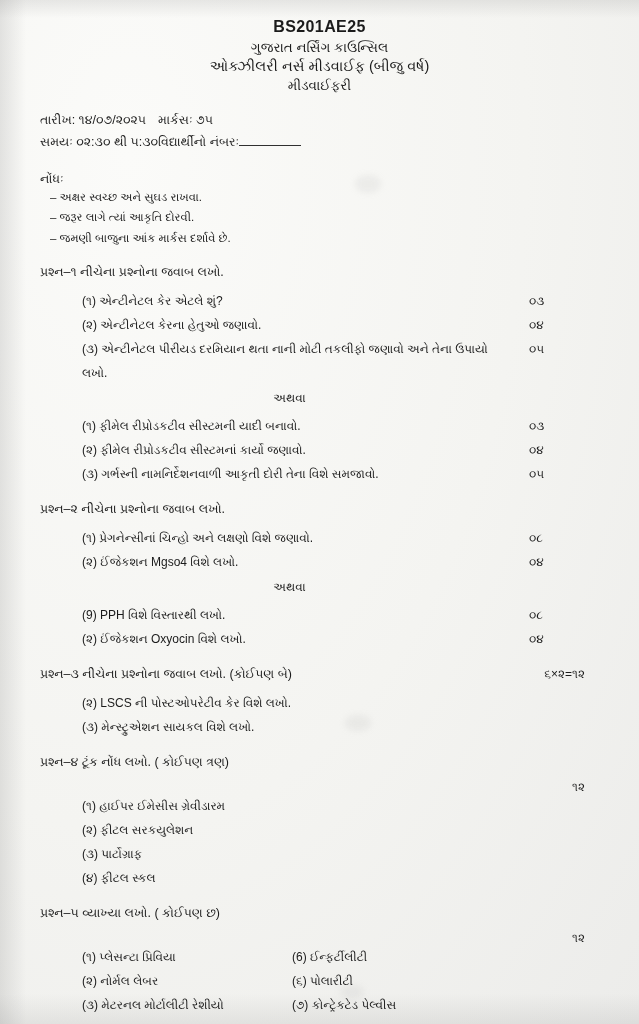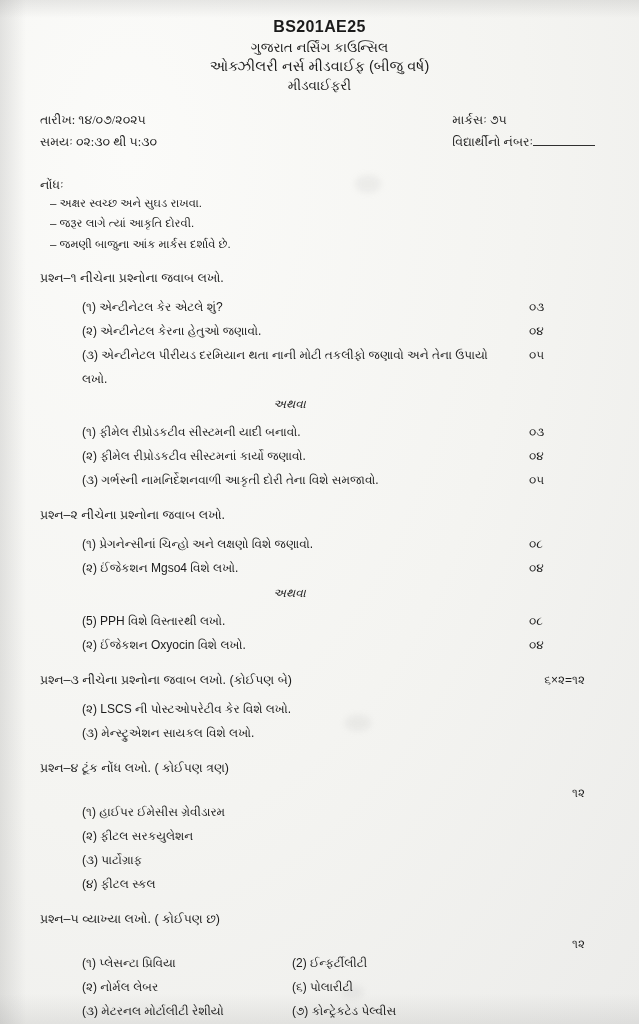--- a/index.html
+++ b/index.html
@@ -71,42 +71,40 @@
   .head-line.big {
     font-size: 14.5px;
   }
   .head-line.sub {
     font-size: 13.5px;
     margin-top: 3px;
   }
 
   .meta-row {
     display: flex;
-    justify-content: space-between;
     align-items: flex-start;
     margin-top: 16px;
-    font-family: Liberation Serif, serif;
   }
   .meta-left div, .meta-right div {
     font-size: 12.5px;
     line-height: 1.75;
   }
   .meta-right {
     text-align: left;
     padding-right: 4px;
   }
   .blank-line {
     display: inline-block;
     width: 62px;
     border-bottom: 1px solid #303030;
     height: 11px;
   }
 
   .note-title {
-    margin-top: 24px;
+    margin-top: 18px;
     font-size: 12.5px;
   }
   .note-item {
     font-size: 11.5px;
     margin-left: 10px;
     line-height: 1.8;
   }
 
   .q-block {
     margin-top: 16px;
@@ -132,21 +130,20 @@
     text-align: left;
     padding-left: 18px;
     font-size: 12px;
     white-space: nowrap;
   }
   .athva {
     text-align: center;
     font-size: 12px;
     margin: 6px 0 2px 0;
     padding-right: 60px;
-    font-style: italic;
   }
   .two-col {
     display: flex;
     padding-left: 42px;
     font-size: 12px;
   }
   .two-col .col {
     width: 210px;
   }
   .two-col .col div {
@@ -236,21 +233,21 @@
           <span class="marks">૦૮</span>
         </div>
         <div class="sub-row">
           <span class="sub-text">(૨) ઈંજેકશન Mgso4 વિશે લખો.</span>
           <span class="marks">૦૪</span>
         </div>
       </div>
       <div class="athva">અથવા</div>
       <div class="sub-list">
         <div class="sub-row">
-          <span class="sub-text">(5) PPH વિશે વિસ્તારથી લખો.</span>
+          <span class="sub-text">(9) PPH વિશે વિસ્તારથી લખો.</span>
           <span class="marks">૦૮</span>
         </div>
         <div class="sub-row">
           <span class="sub-text">(૨) ઈંજેકશન Oxyocin વિશે લખો.</span>
           <span class="marks">૦૪</span>
         </div>
       </div>
     </div>
 
     <div class="q-block">
@@ -297,21 +294,21 @@
       <div class="q-head">પ્રશ્ન–૫ વ્યાખ્યા લખો. ( કોઈપણ છ)</div>
       <div class="block-marks" style="margin-top:10px;">૧૨</div>
       <div class="two-col" style="margin-top:0;">
         <div class="col">
           <div>(૧) પ્લેસન્ટા પ્રિવિયા</div>
           <div>(૨) નોર્મલ લેબર</div>
           <div>(૩) મેટરનલ મોર્ટાલીટી રેશીયો</div>
 
         </div>
         <div class="col">
-          <div>(2) ઈન્ફર્ટીલીટી</div>
+          <div>(6) ઈન્ફર્ટીલીટી</div>
           <div>(૬) પોલારીટી</div>
           <div>(૭) કોન્ટ્રેકટેડ પેલ્વીસ</div>
 
         </div>
       </div>
     </div>
 
   </div>
 </div>
 

